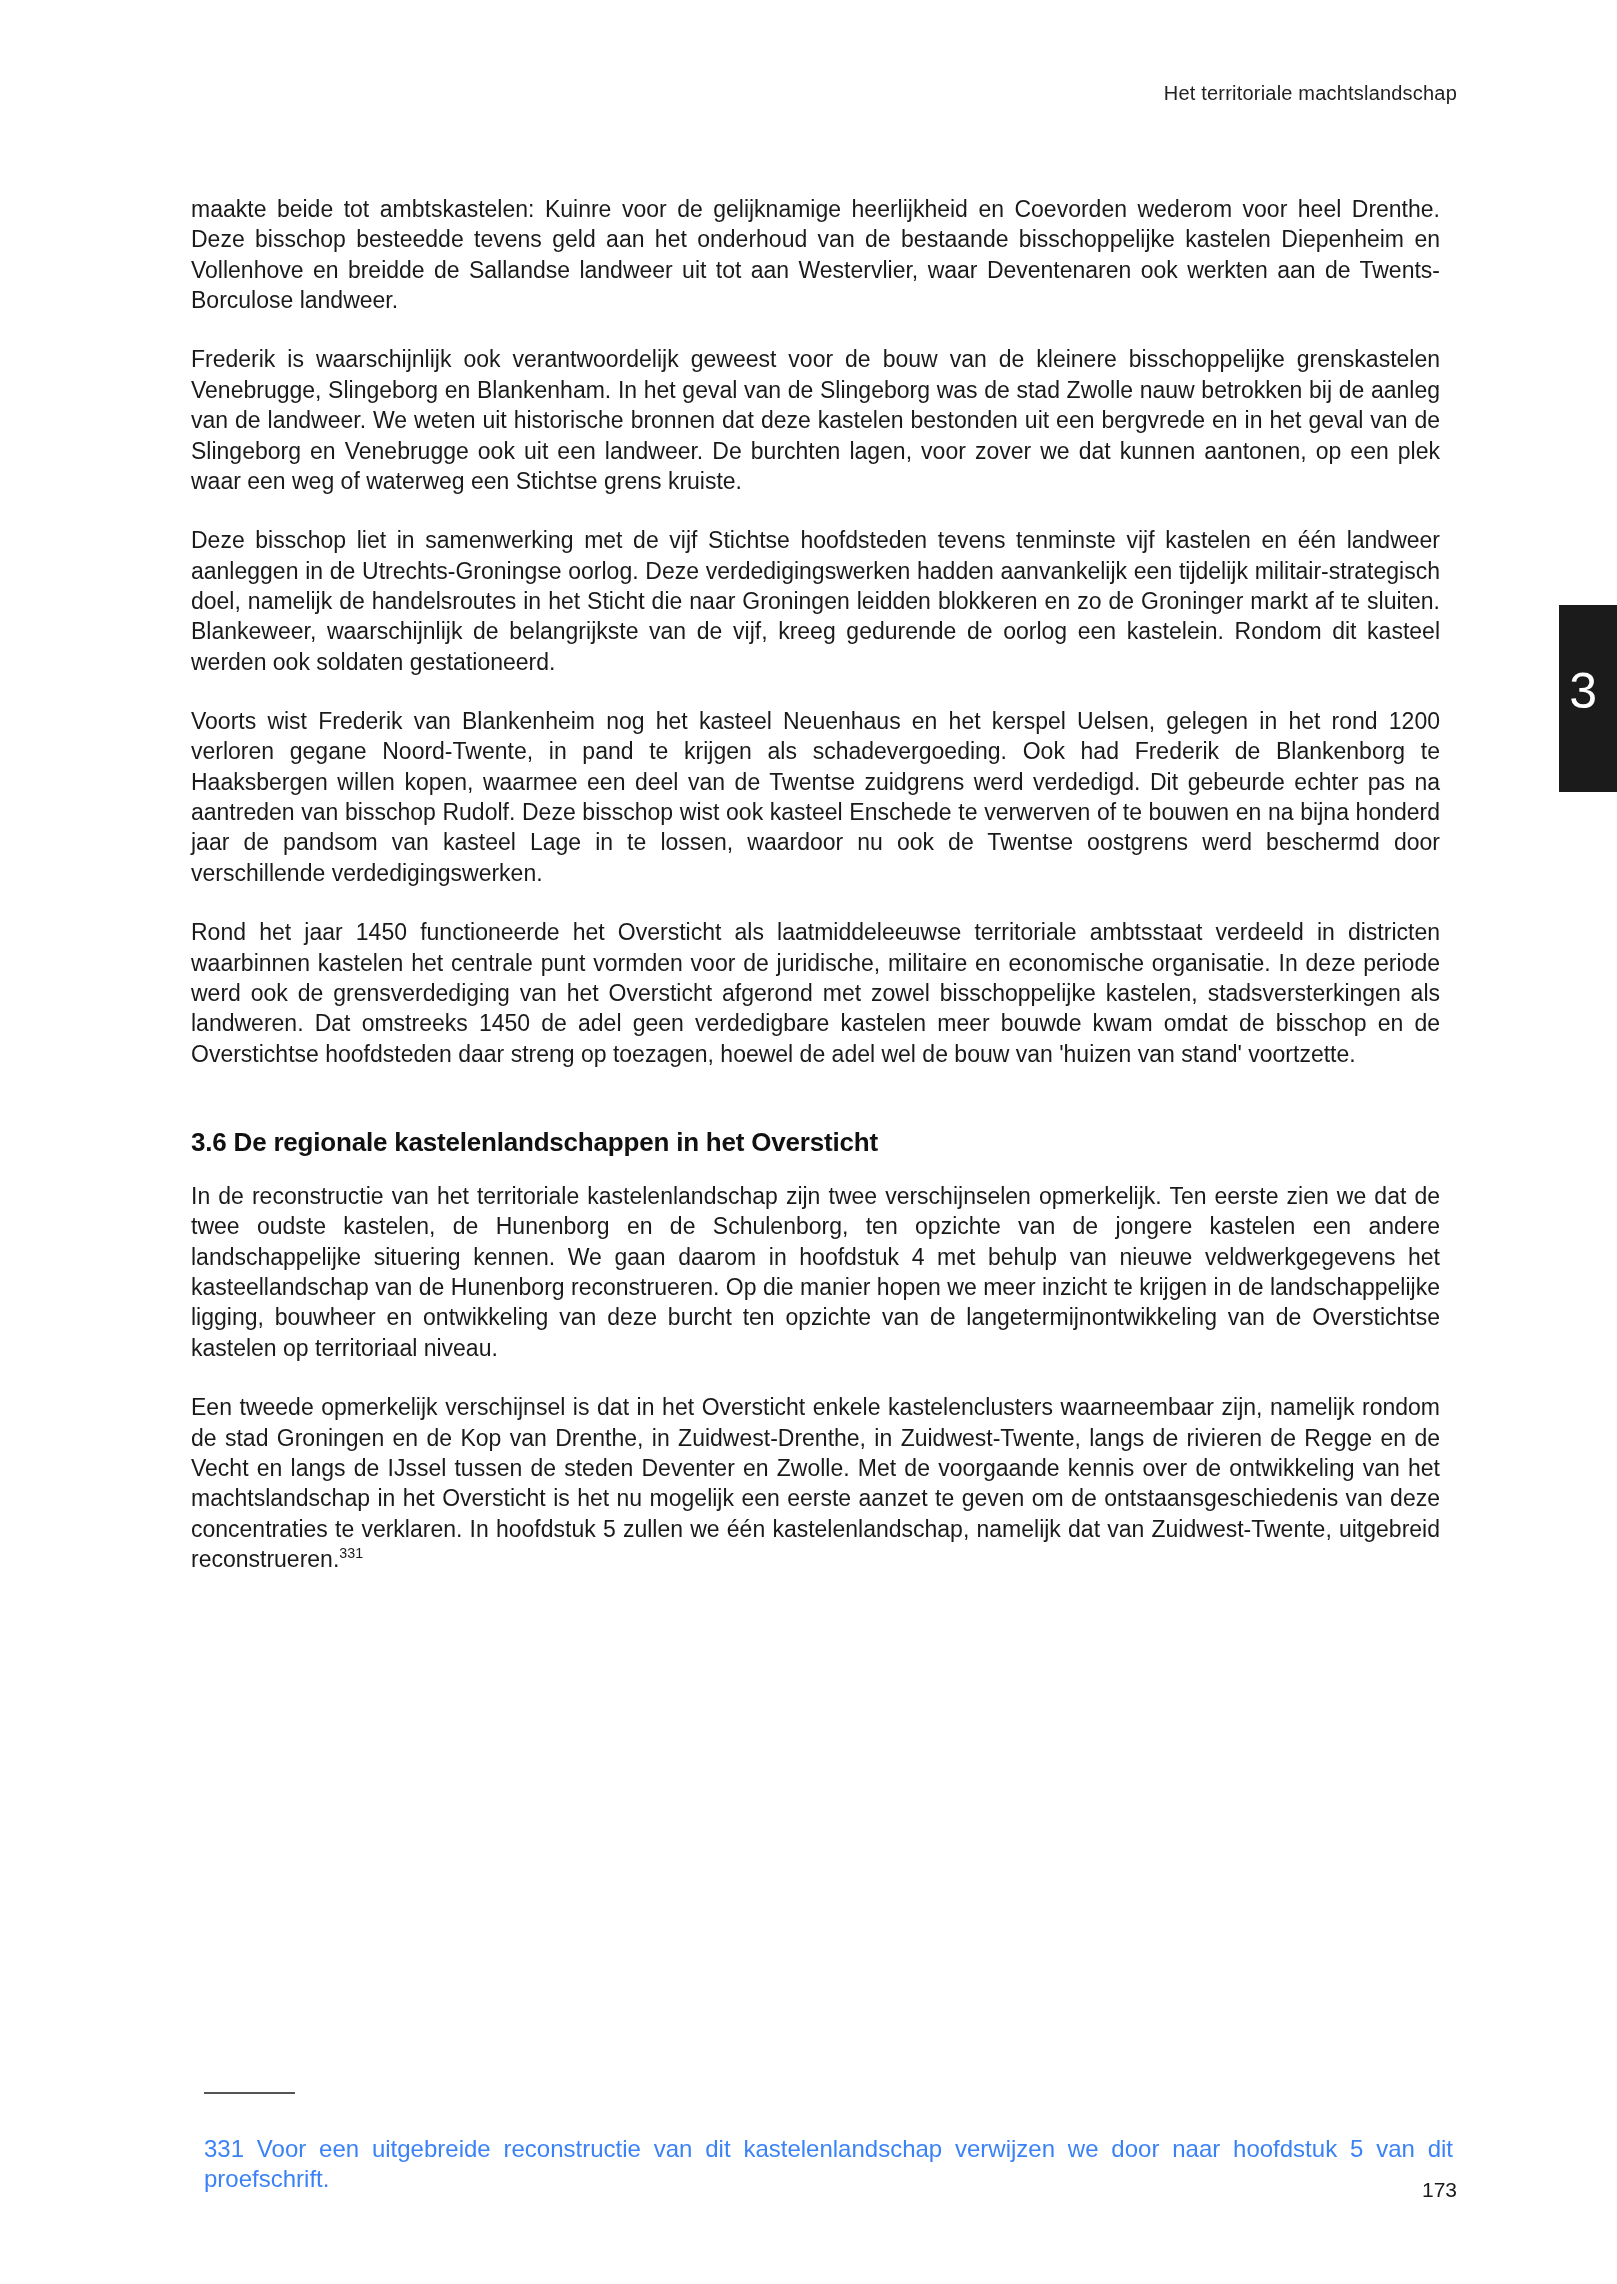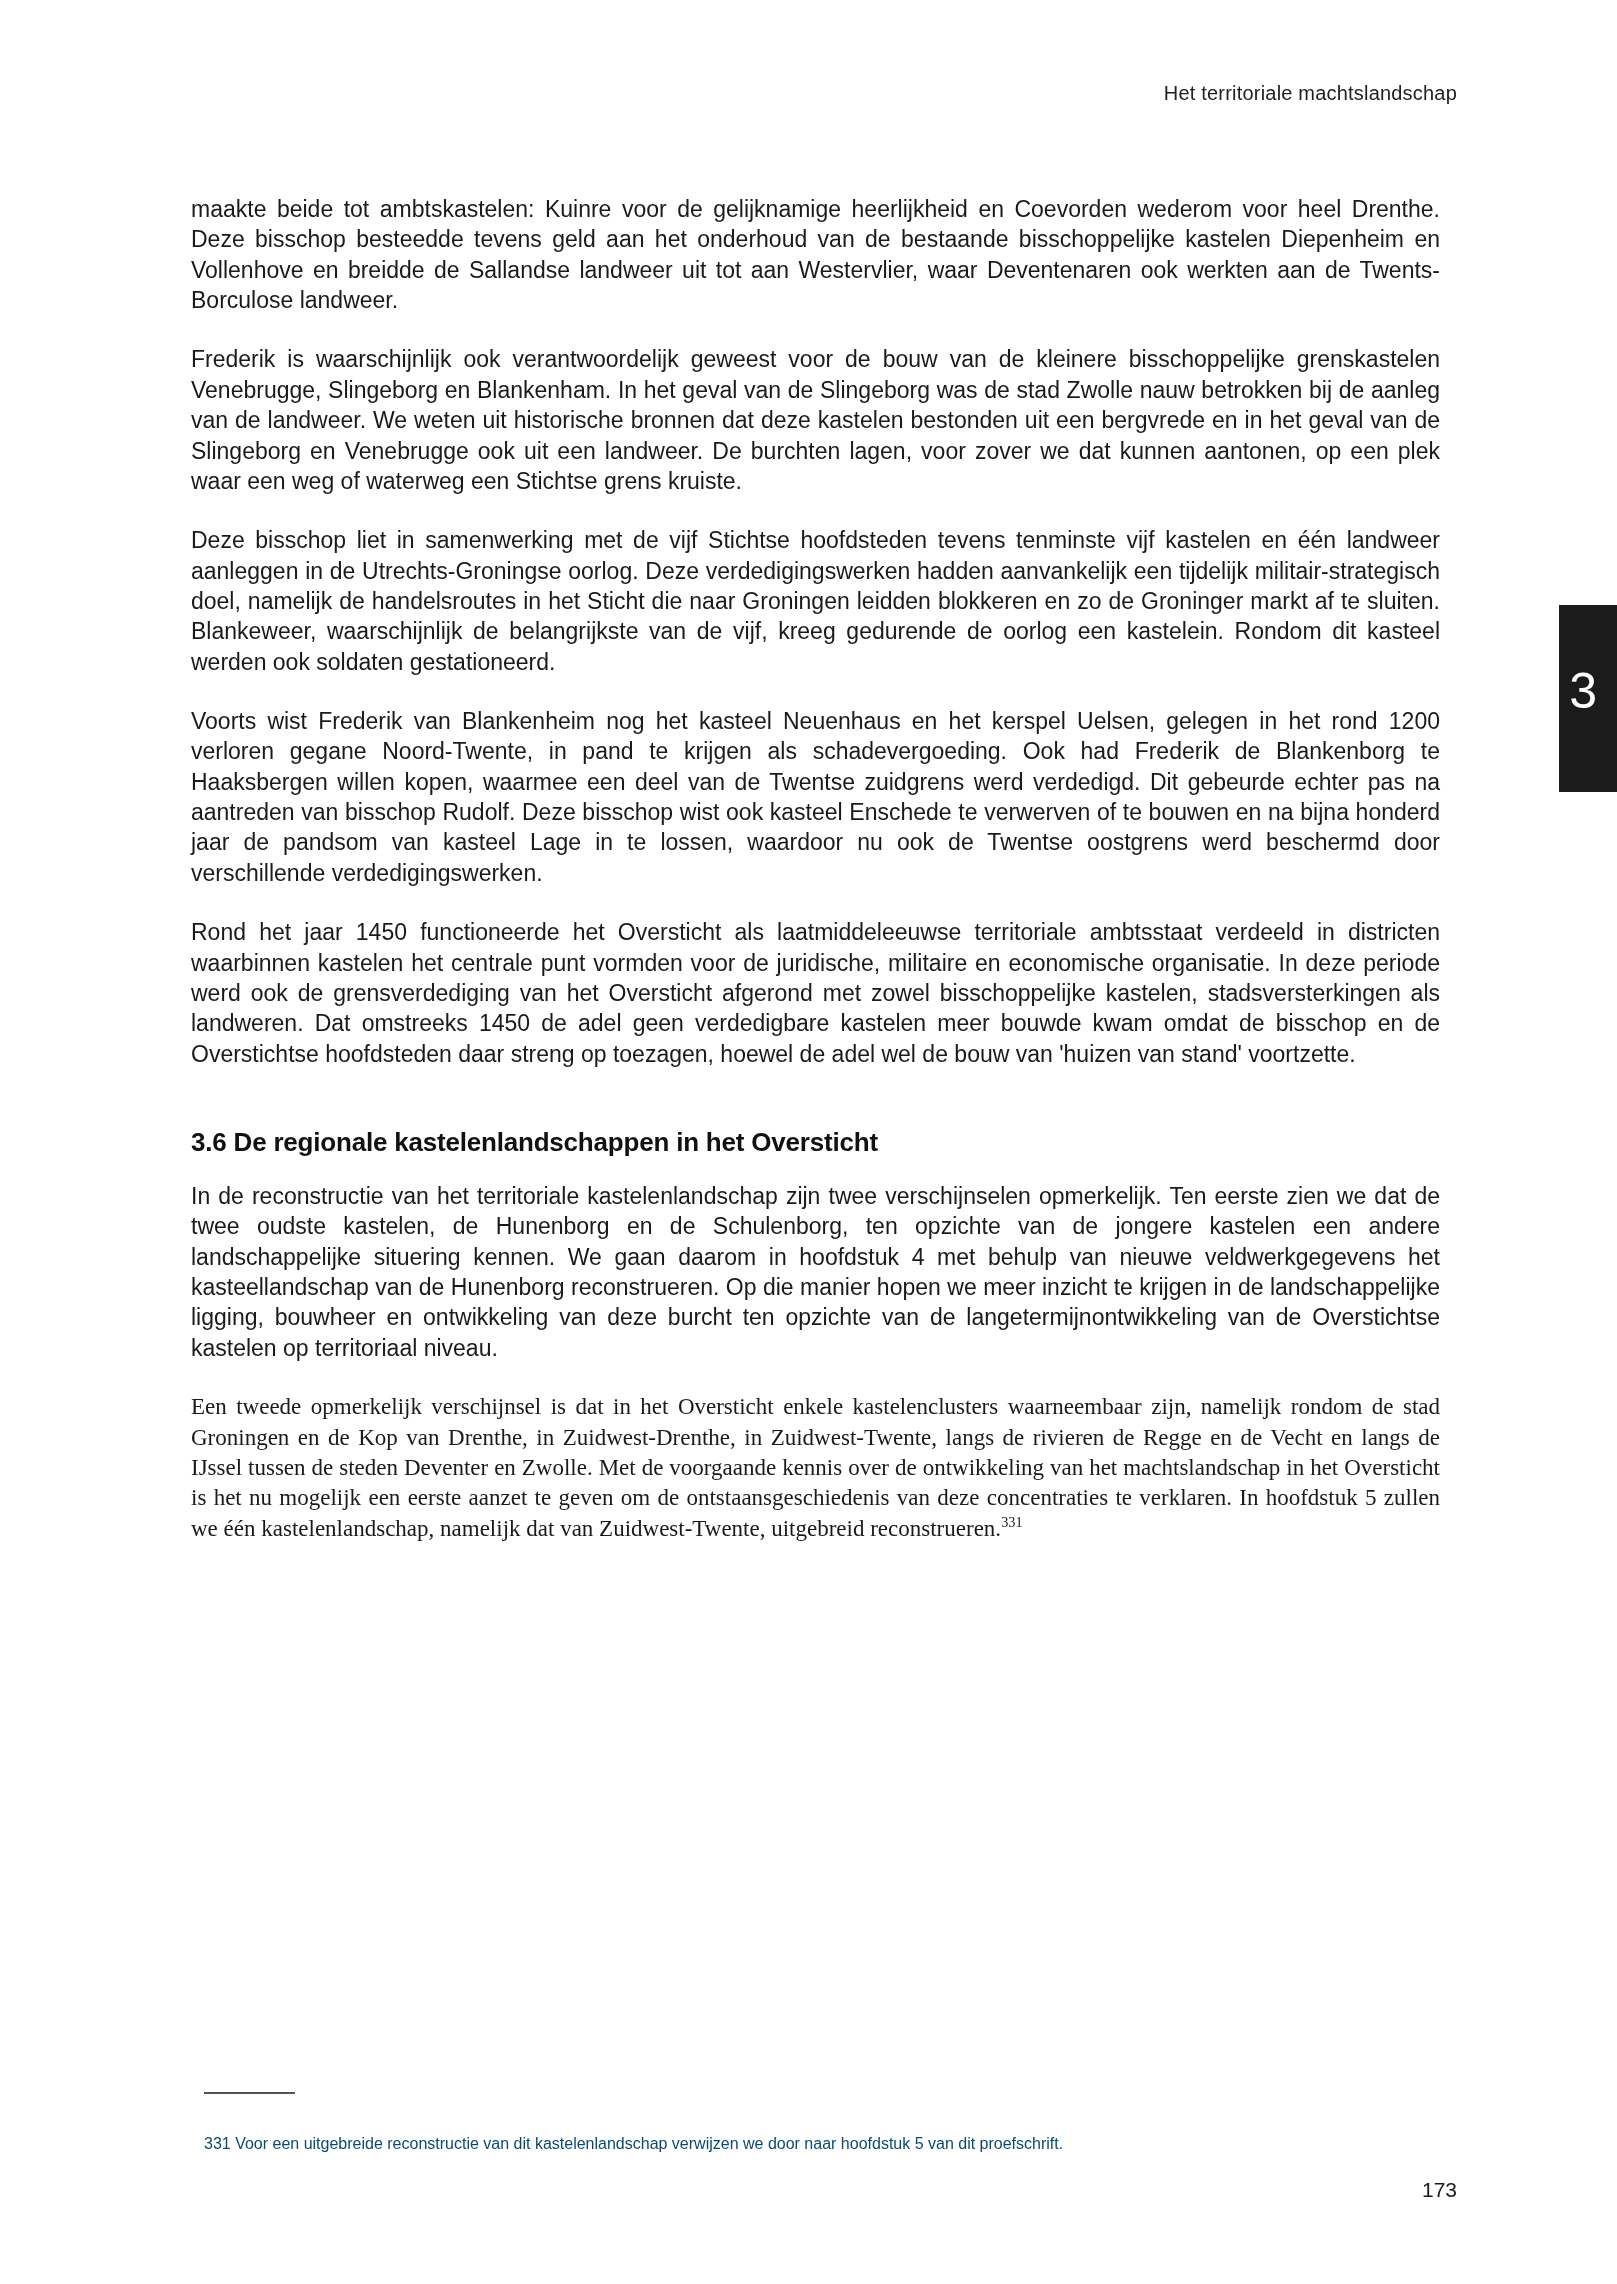--- a/index.html
+++ b/index.html
@@ -55,21 +55,20 @@
     margin: 0 0 29px 0;
     font-size: 23px;
     line-height: 1.32;
     text-align: justify;
     text-justify: inter-word;
     color: #1a1a1a;
     hyphens: none;
   }
   p.body:last-child {
     margin-bottom: 1px;
-    font-family: Liberation Serif, serif;
   }
   h2.section-heading {
     margin: 58px 0 23px 0;
     font-size: 26px;
     font-weight: bold;
     letter-spacing: -0.2px;
     color: #111111;
   }
   .footnote-area {
     position: absolute;
@@ -77,23 +76,23 @@
     top: 2092px;
     width: 1249px;
   }
   .footnote-rule {
     width: 91px;
     height: 1.5px;
     background: #555555;
     margin-bottom: 10.7px;
   }
   .footnote-text {
-    font-size: 16px;
+    font-size: 24px;
     line-height: 1.26;
-    color: #0c4a6e;
+    color: #3b82f6;
     text-align: justify;
     margin-top: 40px;
   }
   .page-number {
     position: absolute;
     right: 161px;
     bottom: 82px;
     font-size: 21px;
     color: #1a1a1a;
   }

